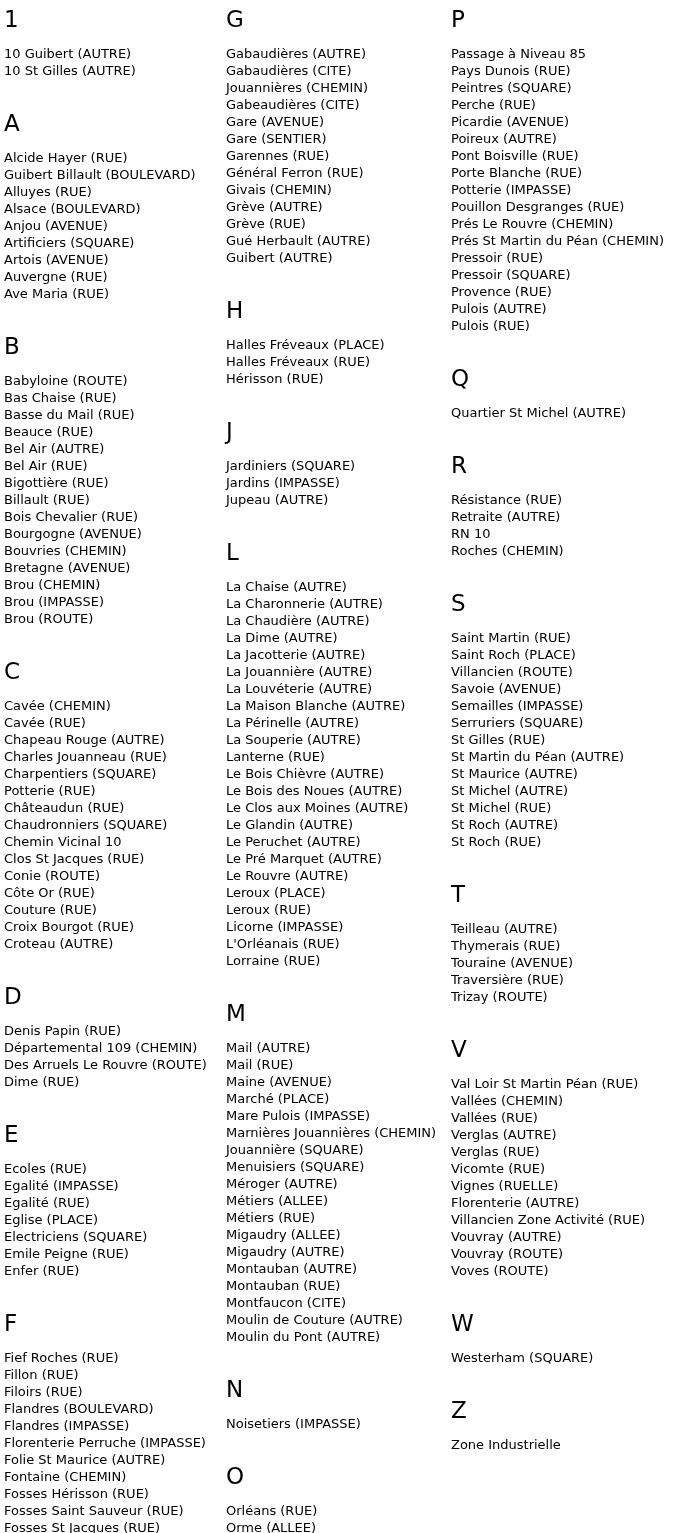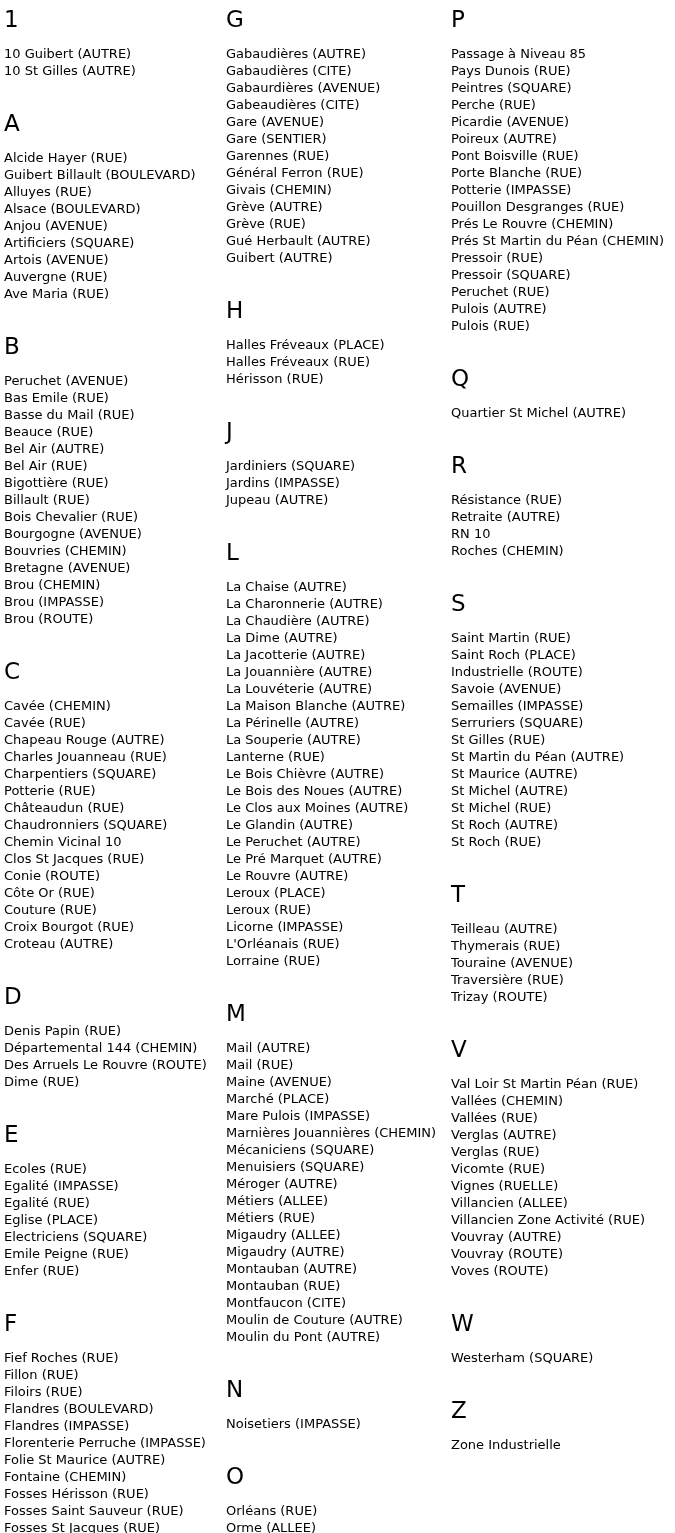--- a/index.html
+++ b/index.html
@@ -60,22 +60,22 @@
         <div class="street-entry">Alluyes (RUE)</div>
         <div class="street-entry">Alsace (BOULEVARD)</div>
         <div class="street-entry">Anjou (AVENUE)</div>
         <div class="street-entry">Artificiers (SQUARE)</div>
         <div class="street-entry">Artois (AVENUE)</div>
         <div class="street-entry">Auvergne (RUE)</div>
         <div class="street-entry">Ave Maria (RUE)</div>
       </div>
       <div class="section">
         <h2 class="section-letter">B</h2>
-        <div class="street-entry">Peruchet (AVENUE)</div>
-        <div class="street-entry">Bas Emile (RUE)</div>
+        <div class="street-entry">Babyloine (ROUTE)</div>
+        <div class="street-entry">Bas Chaise (RUE)</div>
         <div class="street-entry">Basse du Mail (RUE)</div>
         <div class="street-entry">Beauce (RUE)</div>
         <div class="street-entry">Bel Air (AUTRE)</div>
         <div class="street-entry">Bel Air (RUE)</div>
         <div class="street-entry">Bigottière (RUE)</div>
         <div class="street-entry">Billault (RUE)</div>
         <div class="street-entry">Bois Chevalier (RUE)</div>
         <div class="street-entry">Bourgogne (AVENUE)</div>
         <div class="street-entry">Bouvries (CHEMIN)</div>
         <div class="street-entry">Bretagne (AVENUE)</div>
@@ -97,21 +97,21 @@
         <div class="street-entry">Clos St Jacques (RUE)</div>
         <div class="street-entry">Conie (ROUTE)</div>
         <div class="street-entry">Côte Or (RUE)</div>
         <div class="street-entry">Couture (RUE)</div>
         <div class="street-entry">Croix Bourgot (RUE)</div>
         <div class="street-entry">Croteau (AUTRE)</div>
       </div>
       <div class="section">
         <h2 class="section-letter">D</h2>
         <div class="street-entry">Denis Papin (RUE)</div>
-        <div class="street-entry">Départemental 144 (CHEMIN)</div>
+        <div class="street-entry">Départemental 109 (CHEMIN)</div>
         <div class="street-entry">Des Arruels Le Rouvre (ROUTE)</div>
         <div class="street-entry">Dime (RUE)</div>
       </div>
       <div class="section">
         <h2 class="section-letter">E</h2>
         <div class="street-entry">Ecoles (RUE)</div>
         <div class="street-entry">Egalité (IMPASSE)</div>
         <div class="street-entry">Egalité (RUE)</div>
         <div class="street-entry">Eglise (PLACE)</div>
         <div class="street-entry">Electriciens (SQUARE)</div>
@@ -131,21 +131,21 @@
         <div class="street-entry">Fosses Hérisson (RUE)</div>
         <div class="street-entry">Fosses Saint Sauveur (RUE)</div>
         <div class="street-entry">Fosses St Jacques (RUE)</div>
       </div>
     </div>
   <div class="col col-2">
       <div class="section">
         <h2 class="section-letter">G</h2>
         <div class="street-entry">Gabaudières (AUTRE)</div>
         <div class="street-entry">Gabaudières (CITE)</div>
-        <div class="street-entry">Gabaurdières (AVENUE)</div>
+        <div class="street-entry">Jouannières (CHEMIN)</div>
         <div class="street-entry">Gabeaudières (CITE)</div>
         <div class="street-entry">Gare (AVENUE)</div>
         <div class="street-entry">Gare (SENTIER)</div>
         <div class="street-entry">Garennes (RUE)</div>
         <div class="street-entry">Général Ferron (RUE)</div>
         <div class="street-entry">Givais (CHEMIN)</div>
         <div class="street-entry">Grève (AUTRE)</div>
         <div class="street-entry">Grève (RUE)</div>
         <div class="street-entry">Gué Herbault (AUTRE)</div>
         <div class="street-entry">Guibert (AUTRE)</div>
@@ -189,21 +189,21 @@
         <div class="street-entry">Lorraine (RUE)</div>
       </div>
       <div class="section">
         <h2 class="section-letter">M</h2>
         <div class="street-entry">Mail (AUTRE)</div>
         <div class="street-entry">Mail (RUE)</div>
         <div class="street-entry">Maine (AVENUE)</div>
         <div class="street-entry">Marché (PLACE)</div>
         <div class="street-entry">Mare Pulois (IMPASSE)</div>
         <div class="street-entry">Marnières Jouannières (CHEMIN)</div>
-        <div class="street-entry">Mécaniciens (SQUARE)</div>
+        <div class="street-entry">Jouannière (SQUARE)</div>
         <div class="street-entry">Menuisiers (SQUARE)</div>
         <div class="street-entry">Méroger (AUTRE)</div>
         <div class="street-entry">Métiers (ALLEE)</div>
         <div class="street-entry">Métiers (RUE)</div>
         <div class="street-entry">Migaudry (ALLEE)</div>
         <div class="street-entry">Migaudry (AUTRE)</div>
         <div class="street-entry">Montauban (AUTRE)</div>
         <div class="street-entry">Montauban (RUE)</div>
         <div class="street-entry">Montfaucon (CITE)</div>
         <div class="street-entry">Moulin de Couture (AUTRE)</div>
@@ -229,40 +229,40 @@
         <div class="street-entry">Picardie (AVENUE)</div>
         <div class="street-entry">Poireux (AUTRE)</div>
         <div class="street-entry">Pont Boisville (RUE)</div>
         <div class="street-entry">Porte Blanche (RUE)</div>
         <div class="street-entry">Potterie (IMPASSE)</div>
         <div class="street-entry">Pouillon Desgranges (RUE)</div>
         <div class="street-entry">Prés Le Rouvre (CHEMIN)</div>
         <div class="street-entry">Prés St Martin du Péan (CHEMIN)</div>
         <div class="street-entry">Pressoir (RUE)</div>
         <div class="street-entry">Pressoir (SQUARE)</div>
-        <div class="street-entry">Peruchet (RUE)</div>
+        <div class="street-entry">Provence (RUE)</div>
         <div class="street-entry">Pulois (AUTRE)</div>
         <div class="street-entry">Pulois (RUE)</div>
       </div>
       <div class="section">
         <h2 class="section-letter">Q</h2>
         <div class="street-entry">Quartier St Michel (AUTRE)</div>
       </div>
       <div class="section">
         <h2 class="section-letter">R</h2>
         <div class="street-entry">Résistance (RUE)</div>
         <div class="street-entry">Retraite (AUTRE)</div>
         <div class="street-entry">RN 10</div>
         <div class="street-entry">Roches (CHEMIN)</div>
       </div>
       <div class="section">
         <h2 class="section-letter">S</h2>
         <div class="street-entry">Saint Martin (RUE)</div>
         <div class="street-entry">Saint Roch (PLACE)</div>
-        <div class="street-entry">Industrielle (ROUTE)</div>
+        <div class="street-entry">Villancien (ROUTE)</div>
         <div class="street-entry">Savoie (AVENUE)</div>
         <div class="street-entry">Semailles (IMPASSE)</div>
         <div class="street-entry">Serruriers (SQUARE)</div>
         <div class="street-entry">St Gilles (RUE)</div>
         <div class="street-entry">St Martin du Péan (AUTRE)</div>
         <div class="street-entry">St Maurice (AUTRE)</div>
         <div class="street-entry">St Michel (AUTRE)</div>
         <div class="street-entry">St Michel (RUE)</div>
         <div class="street-entry">St Roch (AUTRE)</div>
         <div class="street-entry">St Roch (RUE)</div>
@@ -277,21 +277,21 @@
       </div>
       <div class="section">
         <h2 class="section-letter">V</h2>
         <div class="street-entry">Val Loir St Martin Péan (RUE)</div>
         <div class="street-entry">Vallées (CHEMIN)</div>
         <div class="street-entry">Vallées (RUE)</div>
         <div class="street-entry">Verglas (AUTRE)</div>
         <div class="street-entry">Verglas (RUE)</div>
         <div class="street-entry">Vicomte (RUE)</div>
         <div class="street-entry">Vignes (RUELLE)</div>
-        <div class="street-entry">Villancien (ALLEE)</div>
+        <div class="street-entry">Florenterie (AUTRE)</div>
         <div class="street-entry">Villancien Zone Activité (RUE)</div>
         <div class="street-entry">Vouvray (AUTRE)</div>
         <div class="street-entry">Vouvray (ROUTE)</div>
         <div class="street-entry">Voves (ROUTE)</div>
       </div>
       <div class="section">
         <h2 class="section-letter">W</h2>
         <div class="street-entry">Westerham (SQUARE)</div>
       </div>
       <div class="section">

